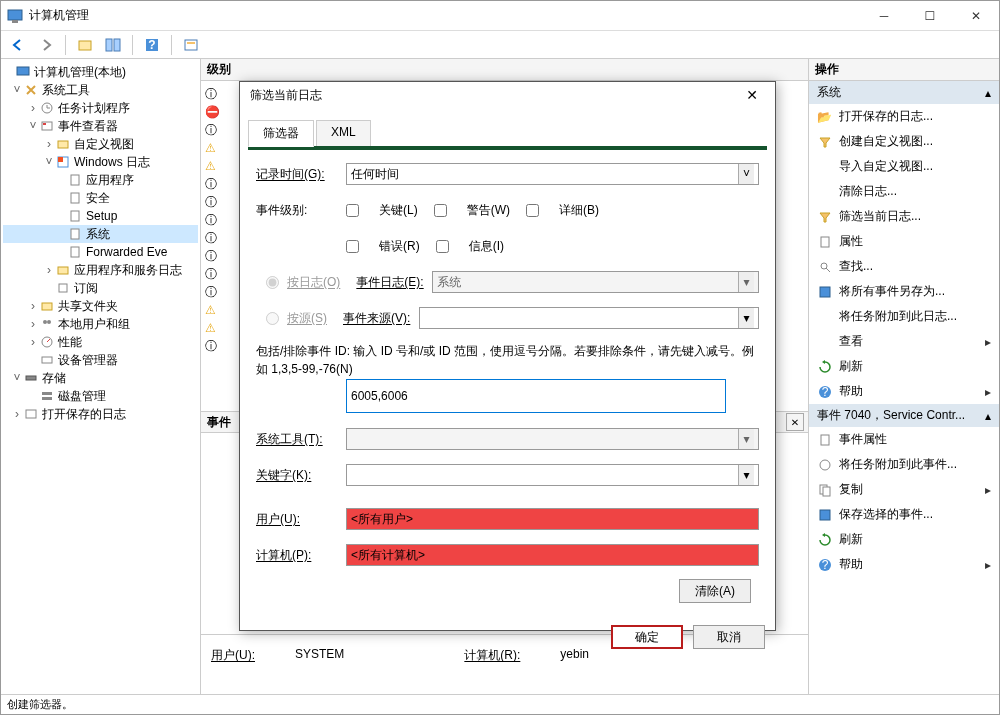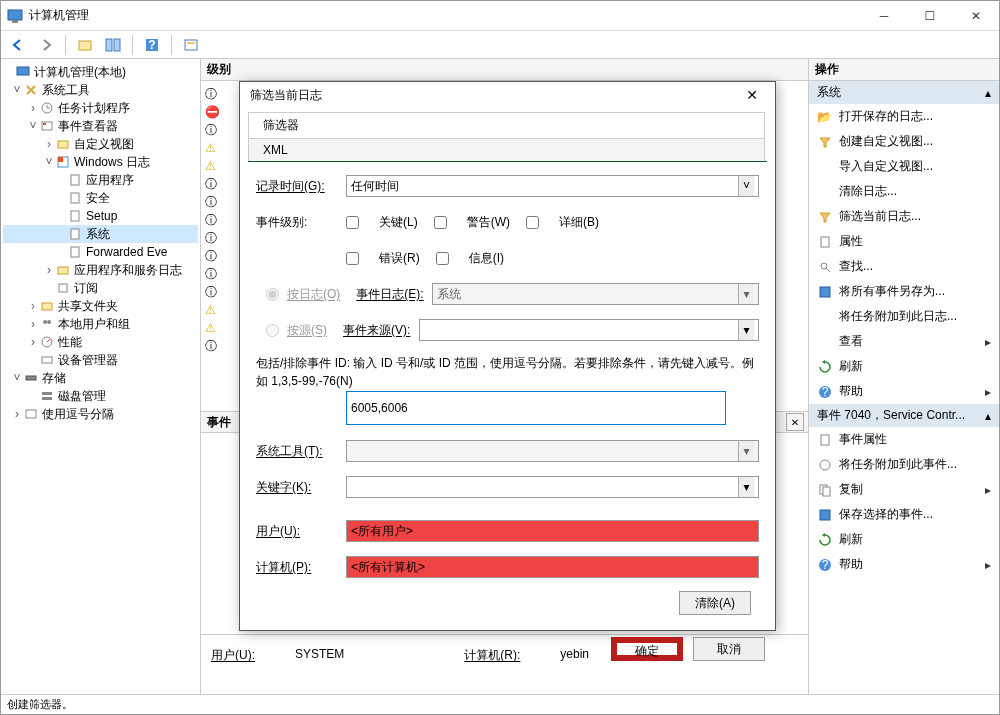--- a/index.html
+++ b/index.html
@@ -33,41 +33,41 @@
 .action-item .aic { width: 16px; height: 16px; display: inline-flex; align-items: center; justify-content: center; }
 .action-item .arrow { margin-left: auto; color: #333; }
 .statusbar { height: 20px; border-top: 1px solid #ccc; padding: 2px 6px; font-size: 11px; display: flex; align-items: center; }
 
 
 .dialog { position: absolute; left: 238px; top: 80px; width: 537px; height: 550px; background: #fff; border: 1px solid #555; box-shadow: 2px 2px 12px rgba(0,0,0,0.3); display: flex; flex-direction: column; }
 .dlg-title { height: 30px; display: flex; align-items: center; padding: 0 10px; }
 .dlg-title .t { flex: 1; }
 .dlg-close { width: 26px; height: 26px; display: flex; align-items: center; justify-content: center; font-size: 14px; }
 .dlg-body { flex: 1; padding: 0 8px; }
-.tabs { display: flex; border-bottom: 1px solid #14532d; margin-top: 4px; flex-direction: column; }
+.tabs { display: flex; border-bottom: 4px solid #14532d; margin-top: 12px; }
 .tab { padding: 4px 14px; border: 1px solid #ccc; border-bottom: none; background: #fff; margin-right: 2px; position: relative; }
 .tab.active { background: #fff; border-bottom: 1px solid #fff; margin-bottom: -1px; }
 .tab.inactive { background: #f4f4f4; }
 .form { padding: 12px 8px; }
 .frow { display: flex; align-items: center; margin-bottom: 12px; min-height: 24px; }
 .flabel { width: 90px; text-decoration: underline; text-decoration-style: solid; text-underline-offset: 2px; }
 .flabel.nu { text-decoration: none; }
 .finput, .fselect { flex: 1; height: 22px; border: 1px solid #999; padding: 0 4px; background: #ef4444; }
 .fselect { background: #fff; display: flex; align-items: center; justify-content: space-between; }
 .fselect.disabled { background: #f4f4f4; color: #666; }
 .fselect .dd { width: 16px; text-align: center; border-left: 1px solid #aaa; background: #eee; height: 100%; display: flex; align-items: center; justify-content: center; }
 .checks { display: flex; gap: 16px; flex-wrap: wrap; flex: 1; }
 .chk { display: flex; align-items: center; gap: 20px; }
 .chk input { width: 13px; height: 13px; }
 .radio-row { display: flex; align-items: center; gap: 8px; margin-left: 10px; color: #999; }
 .hint { margin: 8px 0 1px 0; line-height: 1.5; }
 .idinput { margin-left: 90px; width: 380px; height: 22px; border: 1px solid #0078d7; padding: 16px 4px; outline: none; }
 .dlg-foot { padding: 10px; display: flex; justify-content: flex-end; gap: 10px; }
 .btn { min-width: 72px; height: 24px; border: 1px solid #999; background: #efefef; }
-.btn.primary { border: 6px solid #b91c1c; background: #fff; }
+.btn.primary { border: 2px solid #b91c1c; background: #fff; }
 .clearbtn-row { display: flex; justify-content: flex-end; padding-right: 8px; margin-top: 6px; }
 .und { text-decoration: underline; text-underline-offset: 2px; }
 
 
 .detail-peek { position: absolute; bottom: 0; left: 0; right: 0; height: 60px; border-top: 1px solid #ccc; background: #fff; padding: 6px 10px; }
 .detail-peek .r { display: flex; gap: 40px; margin-top: 6px; }
 .detail-head { position: absolute; top: 352px; left: 0; right: 0; height: 22px; background: #f5f5f5; border-top: 1px solid #ccc; border-bottom: 1px solid #ccc; display: flex; align-items: center; padding: 0 6px; font-weight: bold; }
 .detail-close { position: absolute; top: 354px; right: 4px; width: 18px; height: 18px; border: 1px solid #aaa; display: flex; align-items: center; justify-content: center; font-size: 10px; }
 
 svg { display: block; }
@@ -322,21 +322,21 @@
           <span>磁盘管理</span>
         </div>
       <div class="row">
           <span class="indent" style="width:8px"></span>
           <span class="tw">›</span>
           <span class="ic">
             <svg width="14" height="14">
               <rect x="2" y="3" width="10" height="8" fill="#fff" stroke="#888"></rect>
             </svg>
           </span>
-          <span>使用逗号分隔</span>
+          <span>打开保存的日志</span>
         </div>
     </div>
 
     <div class="mid">
       <div class="mid-head">级别</div>
       <div class="mid-icons">
         <div class="ev">
             <span>ⓘ</span>
           </div>
         <div class="ev">

